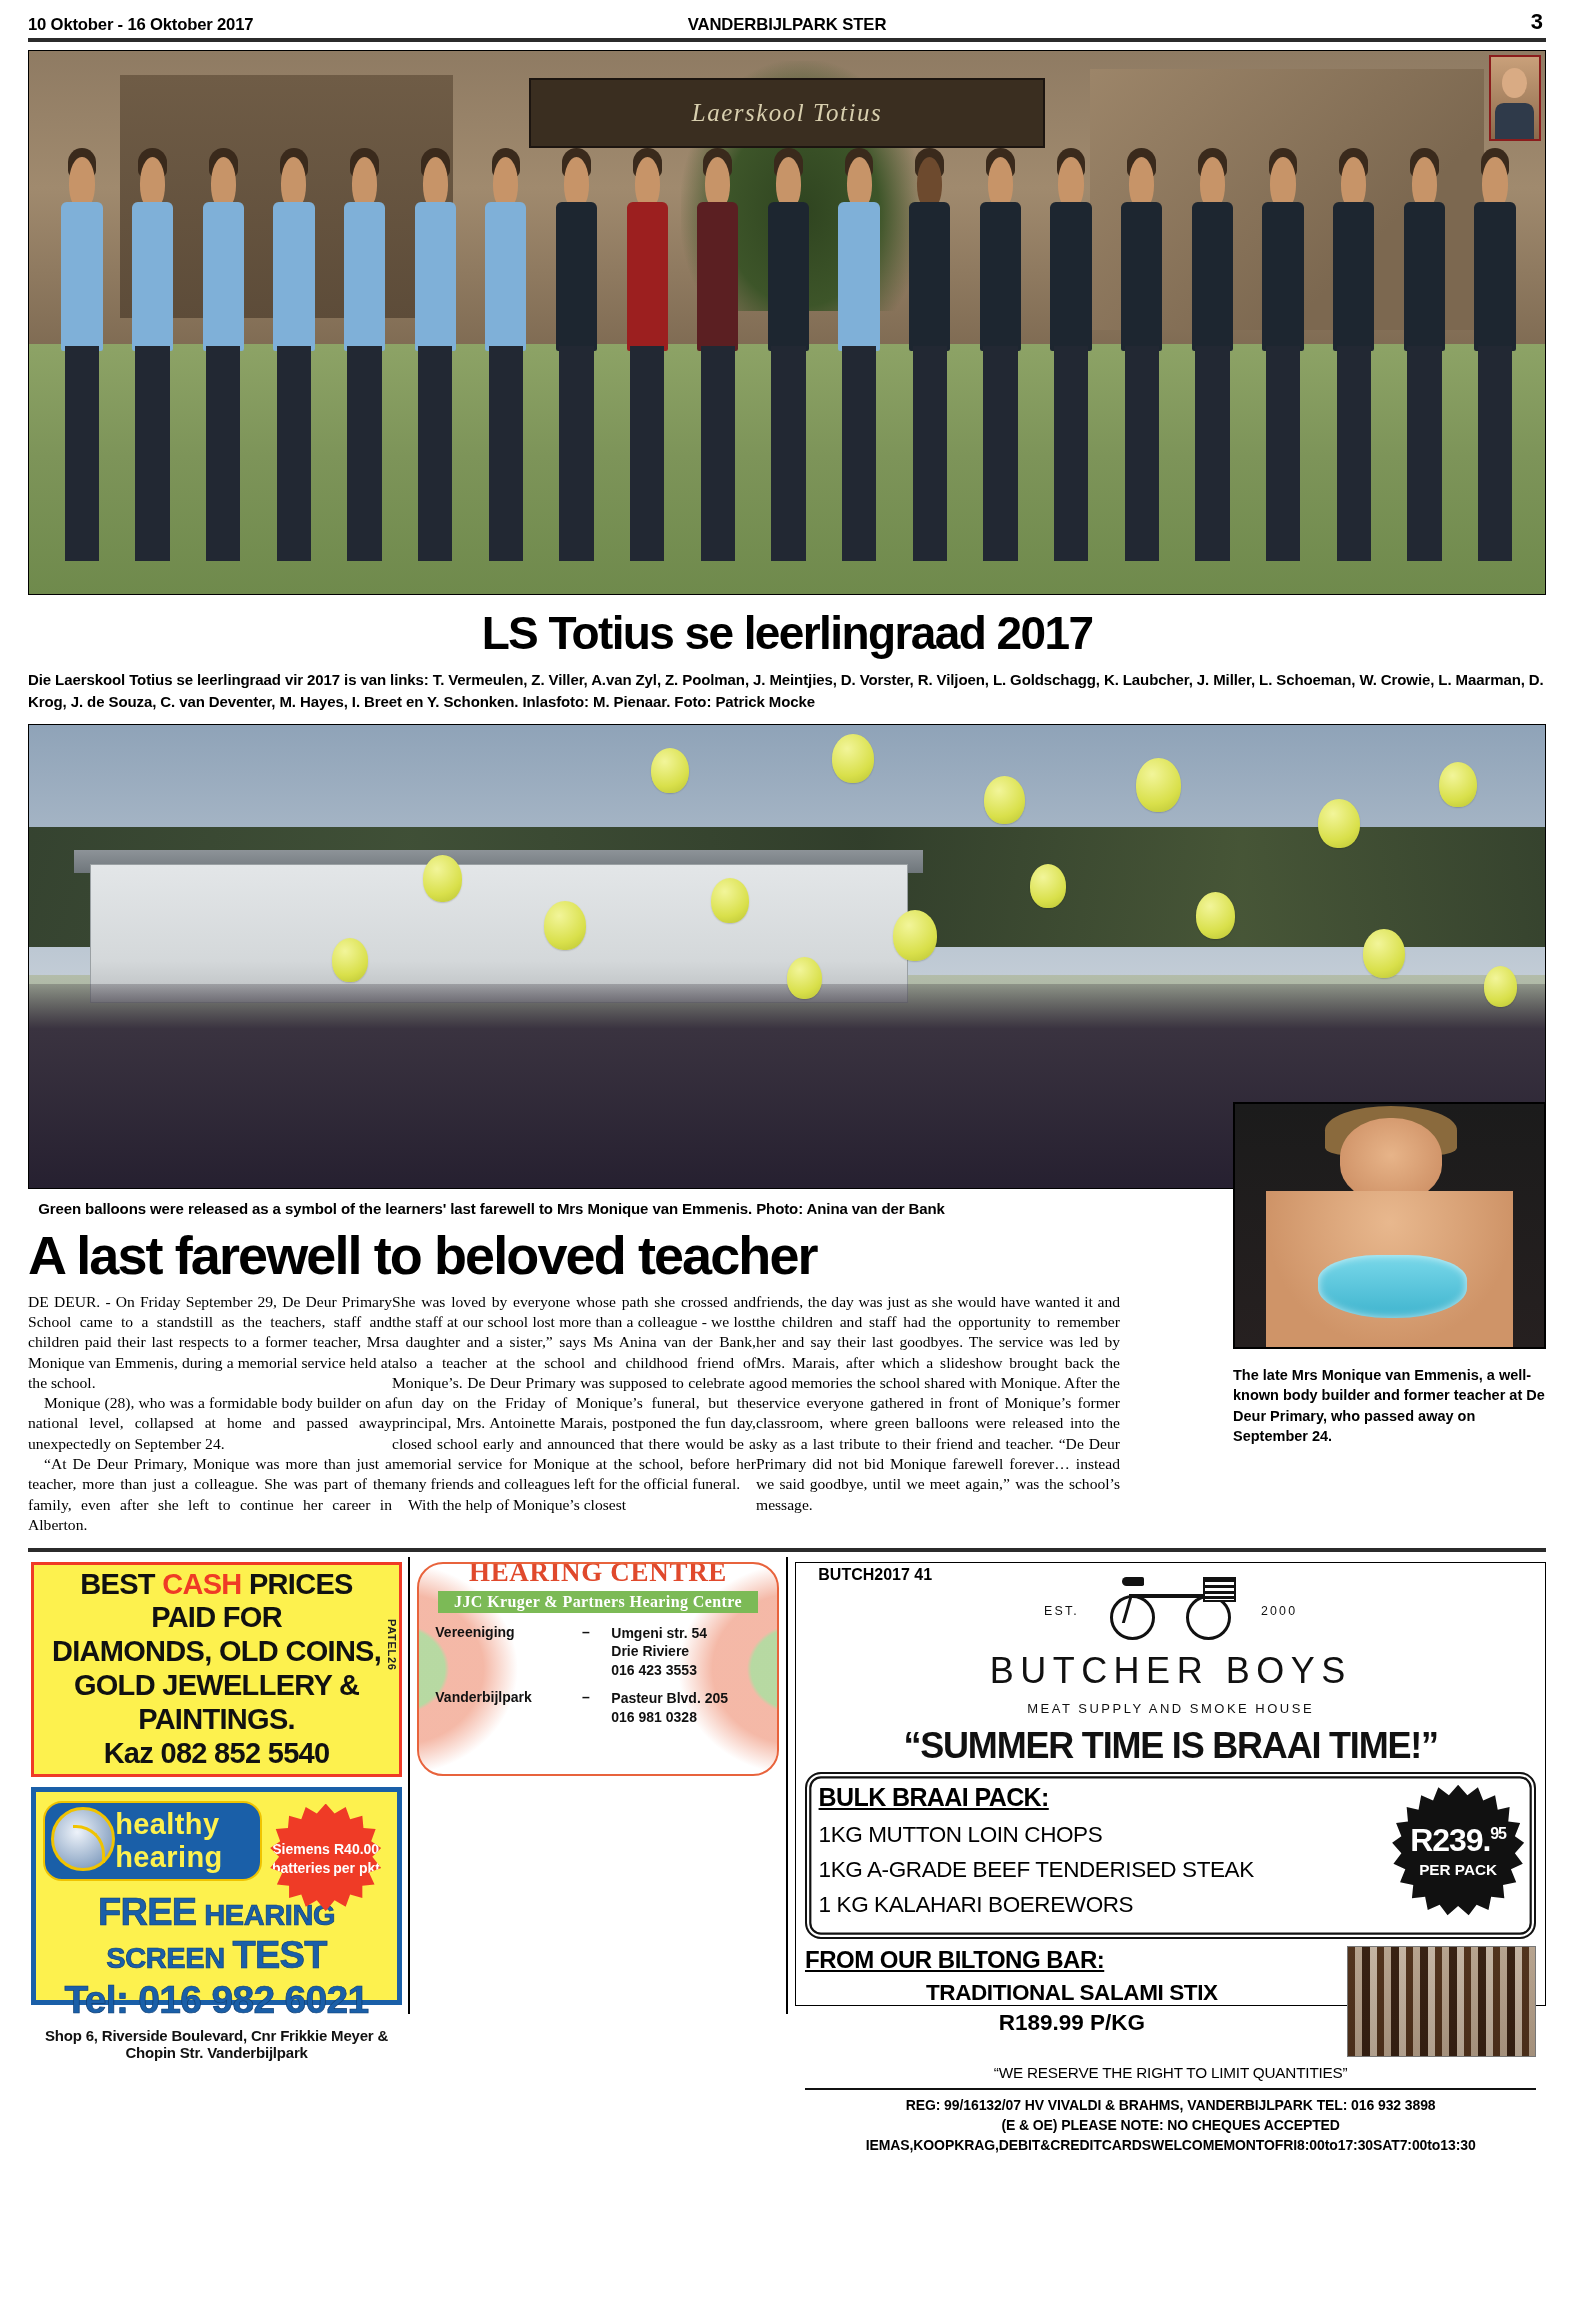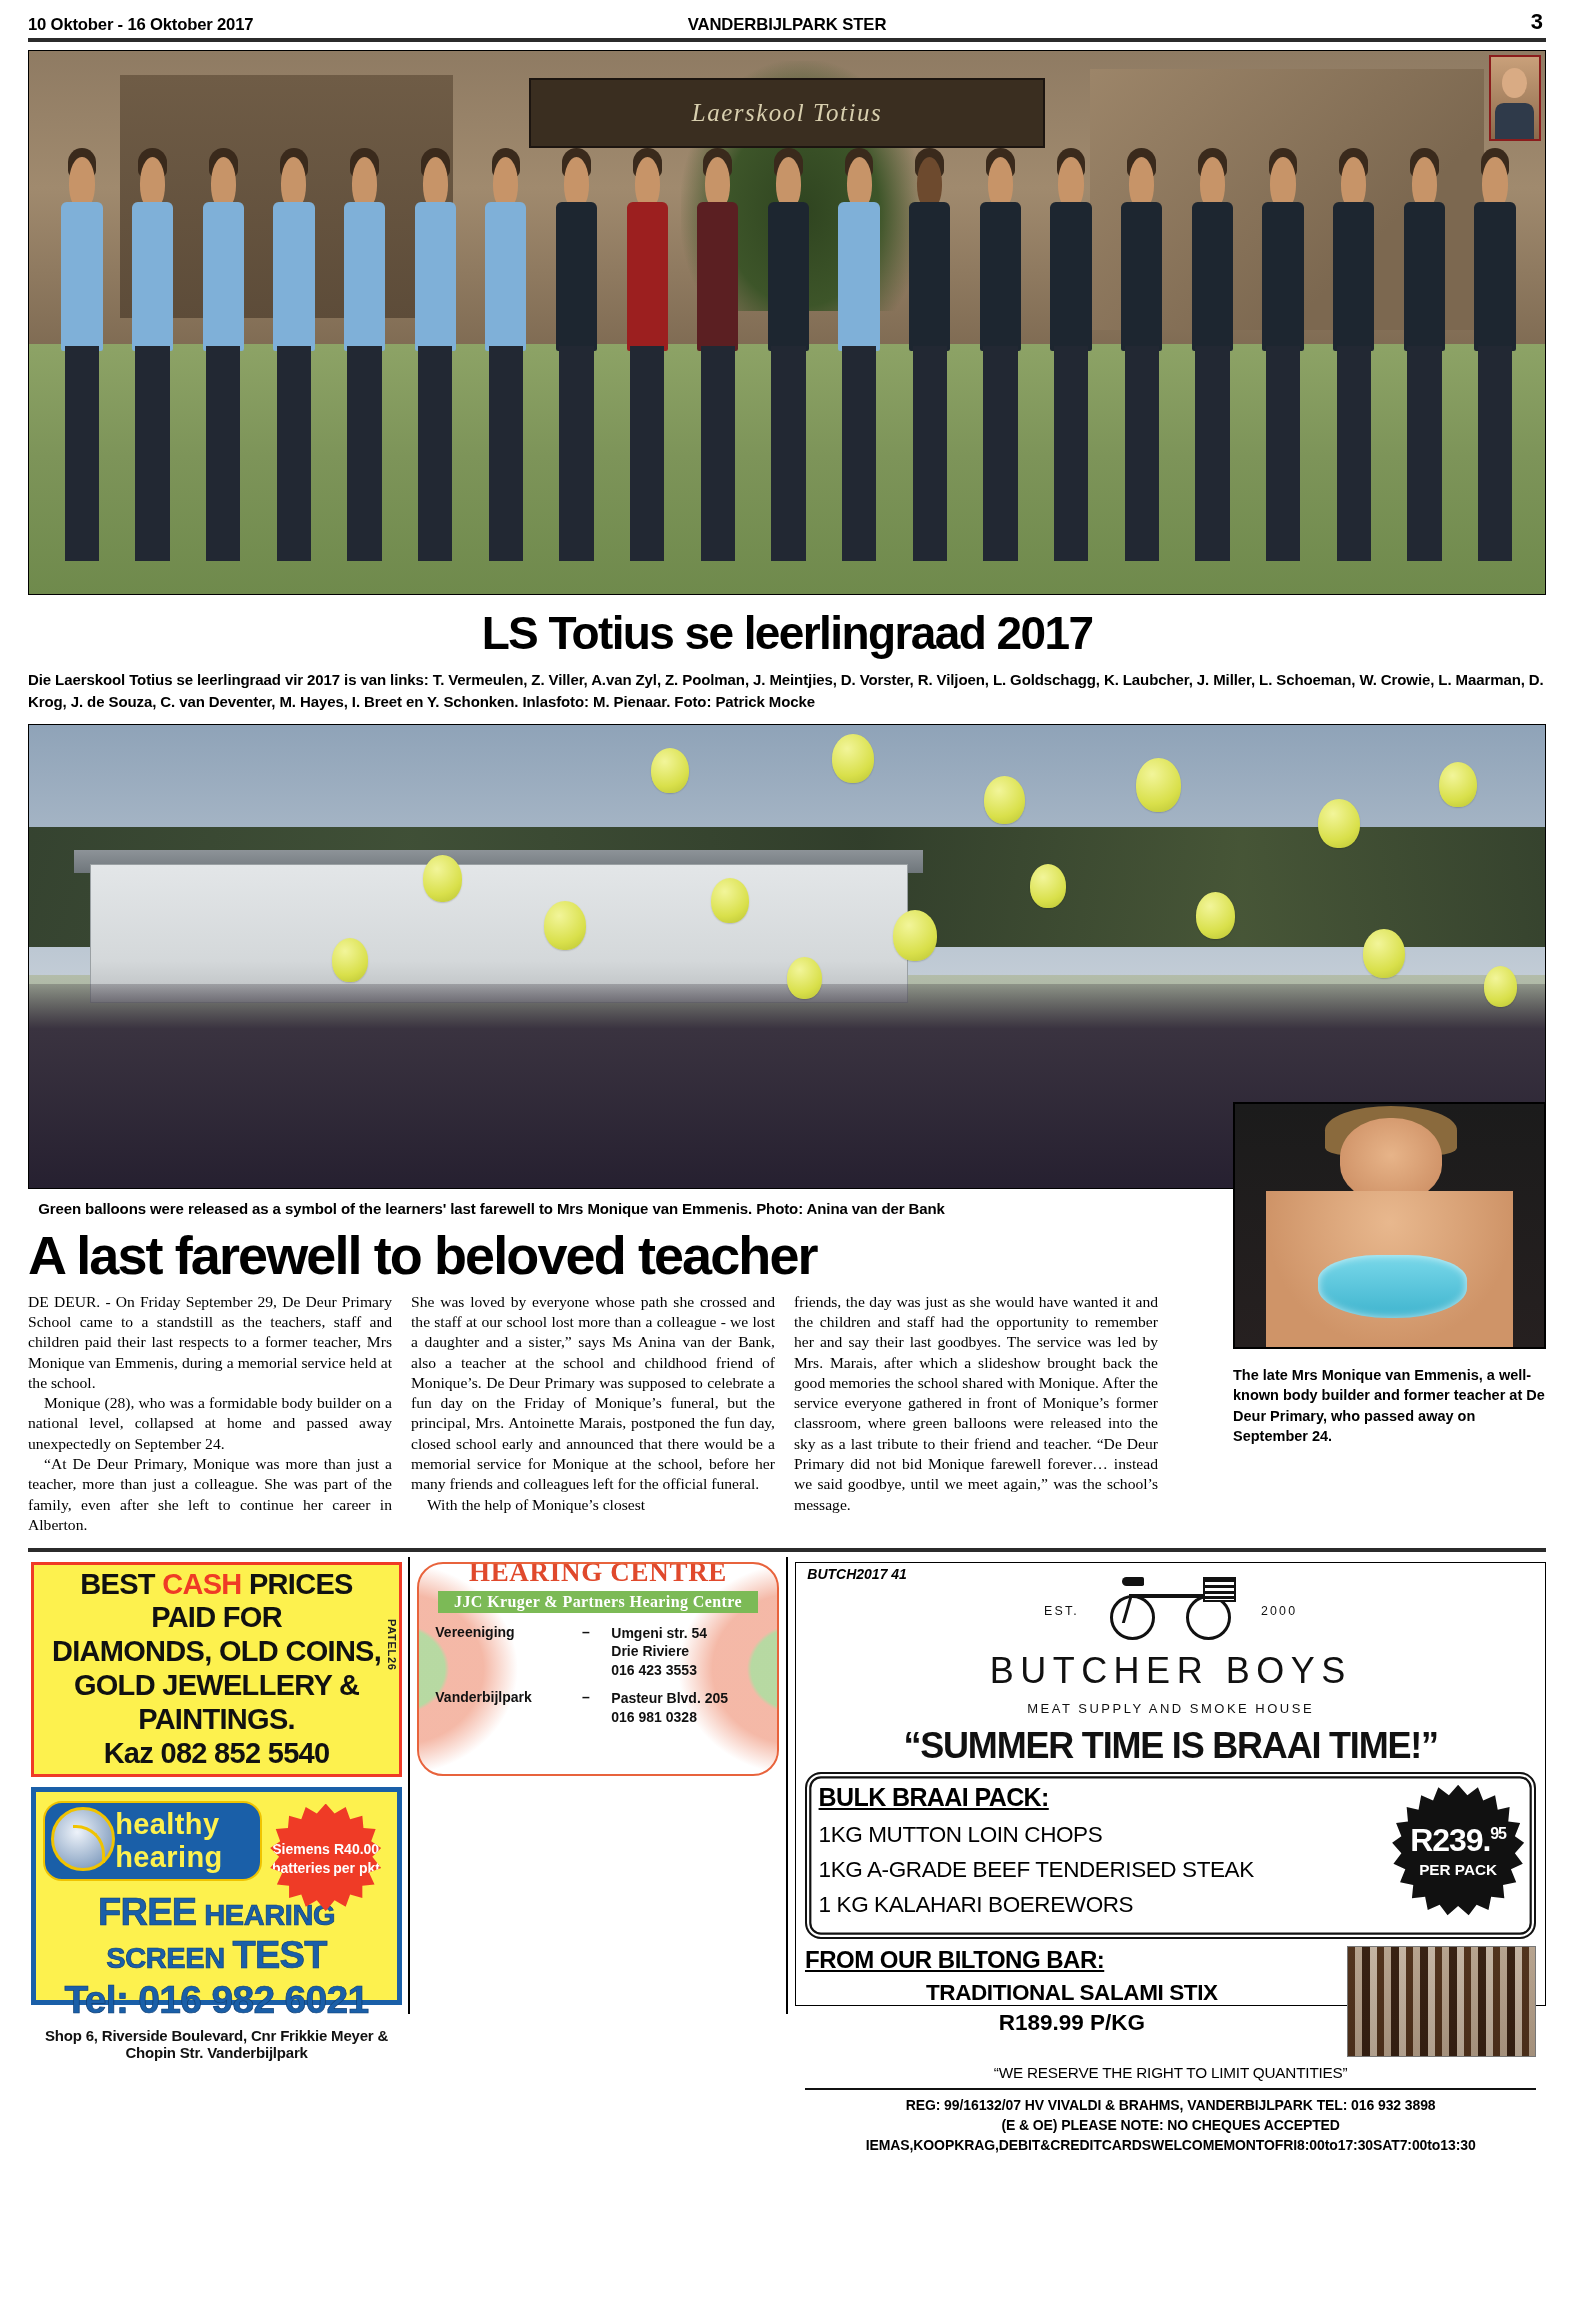--- a/index.html
+++ b/index.html
@@ -218,21 +218,20 @@
   .headline-2 {
     font-weight:bold;
     font-size:54px;
     letter-spacing:-1.9px;
     line-height:1.0;
     color:#000;
     margin: 7.3px 0 10.2px;
   }
   .body-cols {
     display:flex;
-    gap:19px;
     width:1134px;
   }
   .body-col {
     width: 364px;
     font-family:"Liberation Serif", serif;
     font-size:15.6px;
     line-height:1.30;
     text-align:justify;
     color:#000;
     hyphens:auto;
@@ -375,21 +374,21 @@
   .jjc-row { display:flex; align-items:flex-start; margin-bottom:4.4px; }
   .jjc-row .town { width:125px; }
   .jjc-row .dash { width:51px; text-align:center; }
   .jjc-row .addr { flex:1; line-height:1.32; }
 
   
   .ad-butcher {
     margin:4.4px 0 4.4px 7.3px; height:444px; border:1.5px solid #000;
     position:relative; padding:5.8px 8.7px 4.4px; background:#fff;
   }
-  .bb-code { position:absolute; left:11px; top:2.9px; font-size:14px; font-weight:bold;font-style:italic; }
+  .bb-code { position:absolute; left:22px; top:2.9px; font-size:16px; font-weight:bold; }
   .bb-logo { text-align:center; padding-top:4.4px; position:relative; }
   .bb-bike { margin:0 auto; width:124px; height:70px; position:relative; }
   .bb-bike .w {
     position:absolute; bottom:2.9px; width:45px; height:45px; border-radius:50%;
     border:3.6px solid #111;
   }
   .bb-bike .w.l{ left:1.5px; } .bb-bike .w.r{ right:1.5px; }
   .bb-bike .frame {
     position:absolute; left:17.4px; bottom:20.4px; width:86px; height:29px;
     border-top:3.6px solid #111; border-left:3.6px solid #111; transform:skewX(-16deg);

